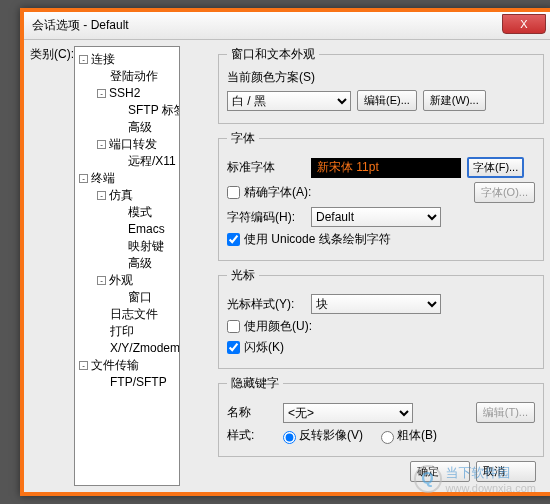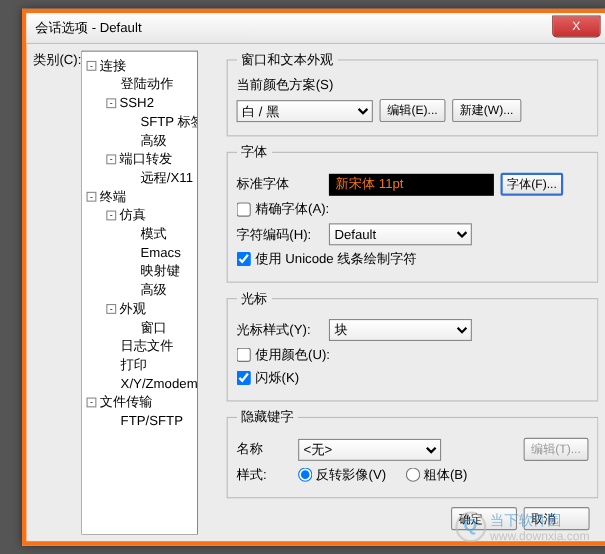--- a/index.html
+++ b/index.html
@@ -10,33 +10,33 @@
 .content { display: flex; padding: 6px; height: calc(100% - 28px); }
 .left-pane { width: 150px; display: flex; }
 .cat-label { font-size: 12px; margin-bottom: 4px; }
 .tree { flex: 1; background: #fff; border: 1px solid #888; overflow: auto; padding: 4px 2px; font-size: 12px; }
 .tree-item { white-space: nowrap; padding: 1px 0; display: flex; align-items: center; line-height: 15px; }
 .tog { display: inline-block; width: 9px; height: 9px; border: 1px solid #888; font-size: 8px; line-height: 7px; text-align: center; margin-right: 3px; cursor: pointer; flex-shrink: 0; }
 .spacer { display: inline-block; width: 13px; flex-shrink: 0; }
 .l0 { padding-left: 2px; }
 .l1 { padding-left: 20px; }
 .l2 { padding-left: 38px; }
-.right-pane { flex: 1; padding-left: 26px; overflow: hidden; }
+.right-pane { flex: 1; padding-left: 26px; overflow: hidden; margin-left: 12px; }
 fieldset { border: 1px solid #bbb; margin: 0 0 6px 0; padding: 6px 8px 8px 8px; font-size: 12px; }
 legend { font-size: 12px; padding: 0 4px; }
 .row { display: flex; align-items: center; margin: 4px 0; gap: 6px; }
 .lbl { width: 78px; font-size: 12px; flex-shrink: 0; }
 select, input[type=text] { font-size: 12px; border: 1px solid #888; height: 20px; }
 select { background: linear-gradient(#fff,#eee); }
 .btn { font-size: 11px; height: 21px; padding: 0 6px; background: linear-gradient(#fdfdfd,#e5e5e5); border: 1px solid #888; border-radius: 2px; cursor: pointer; display: inline-flex; align-items: center; }
 .btn[disabled] { color: #999; cursor: default; }
 .font-swatch { background: #000; color: #f97316; font-size: 12px; padding: 2px 6px; width: 150px; height: 20px; display: inline-flex; align-items: center; }
 .chk { display: inline-flex; align-items: center; gap: 4px; font-size: 12px; }
 .chk input { margin: 0; width: 13px; height: 13px; }
-.radio { display: inline-flex; align-items: center; gap: 3px; font-size: 12px; }
+.radio { display: inline-flex; align-items: flex-end; gap: 3px; font-size: 12px; }
 .radio input { margin: 0; }
 .footer { position: absolute; bottom: 10px; right: 14px; display: flex; gap: 6px; }
 .watermark { position: absolute; bottom: 10px; right: 14px; font-size: 11px; color: #aaa; pointer-events: none; display: flex; align-items: center; gap: 4px; z-index: 5; opacity: 0.6; }
 .watermark .q { width: 28px; height: 28px; border-radius: 50%; border: 2px solid #bbb; display: flex; align-items: center; justify-content: center; color: #4aa3e0; font-weight: bold; font-size: 16px; }
 .blue-box { border: 2px solid #3070d0; padding: 0 4px; }
 </style>
 </head>
 <body>
 
 <div class="window">
@@ -150,20 +150,21 @@
           <span class="lbl">标准字体</span>
           <span class="font-swatch">新宋体 11pt</span>
           <button class="btn blue-box">字体(F)...</button>
         </div>
         <div class="row">
           <label class="chk">
               <input type="checkbox" style="">
               <span>精确字体(A):</span>
             </label>
           <span style="flex:1"></span>
+          <button class="btn" disabled="">字体(O)...</button>
         </div>
         <div class="row">
           <span class="lbl">字符编码(H):</span>
           <select style="width:130px"><option>Default</option></select>
         </div>
         <div class="row">
           <label class="chk">
               <input type="checkbox" checked="" style="">
               <span>使用 Unicode 线条绘制字符</span>
             </label>

